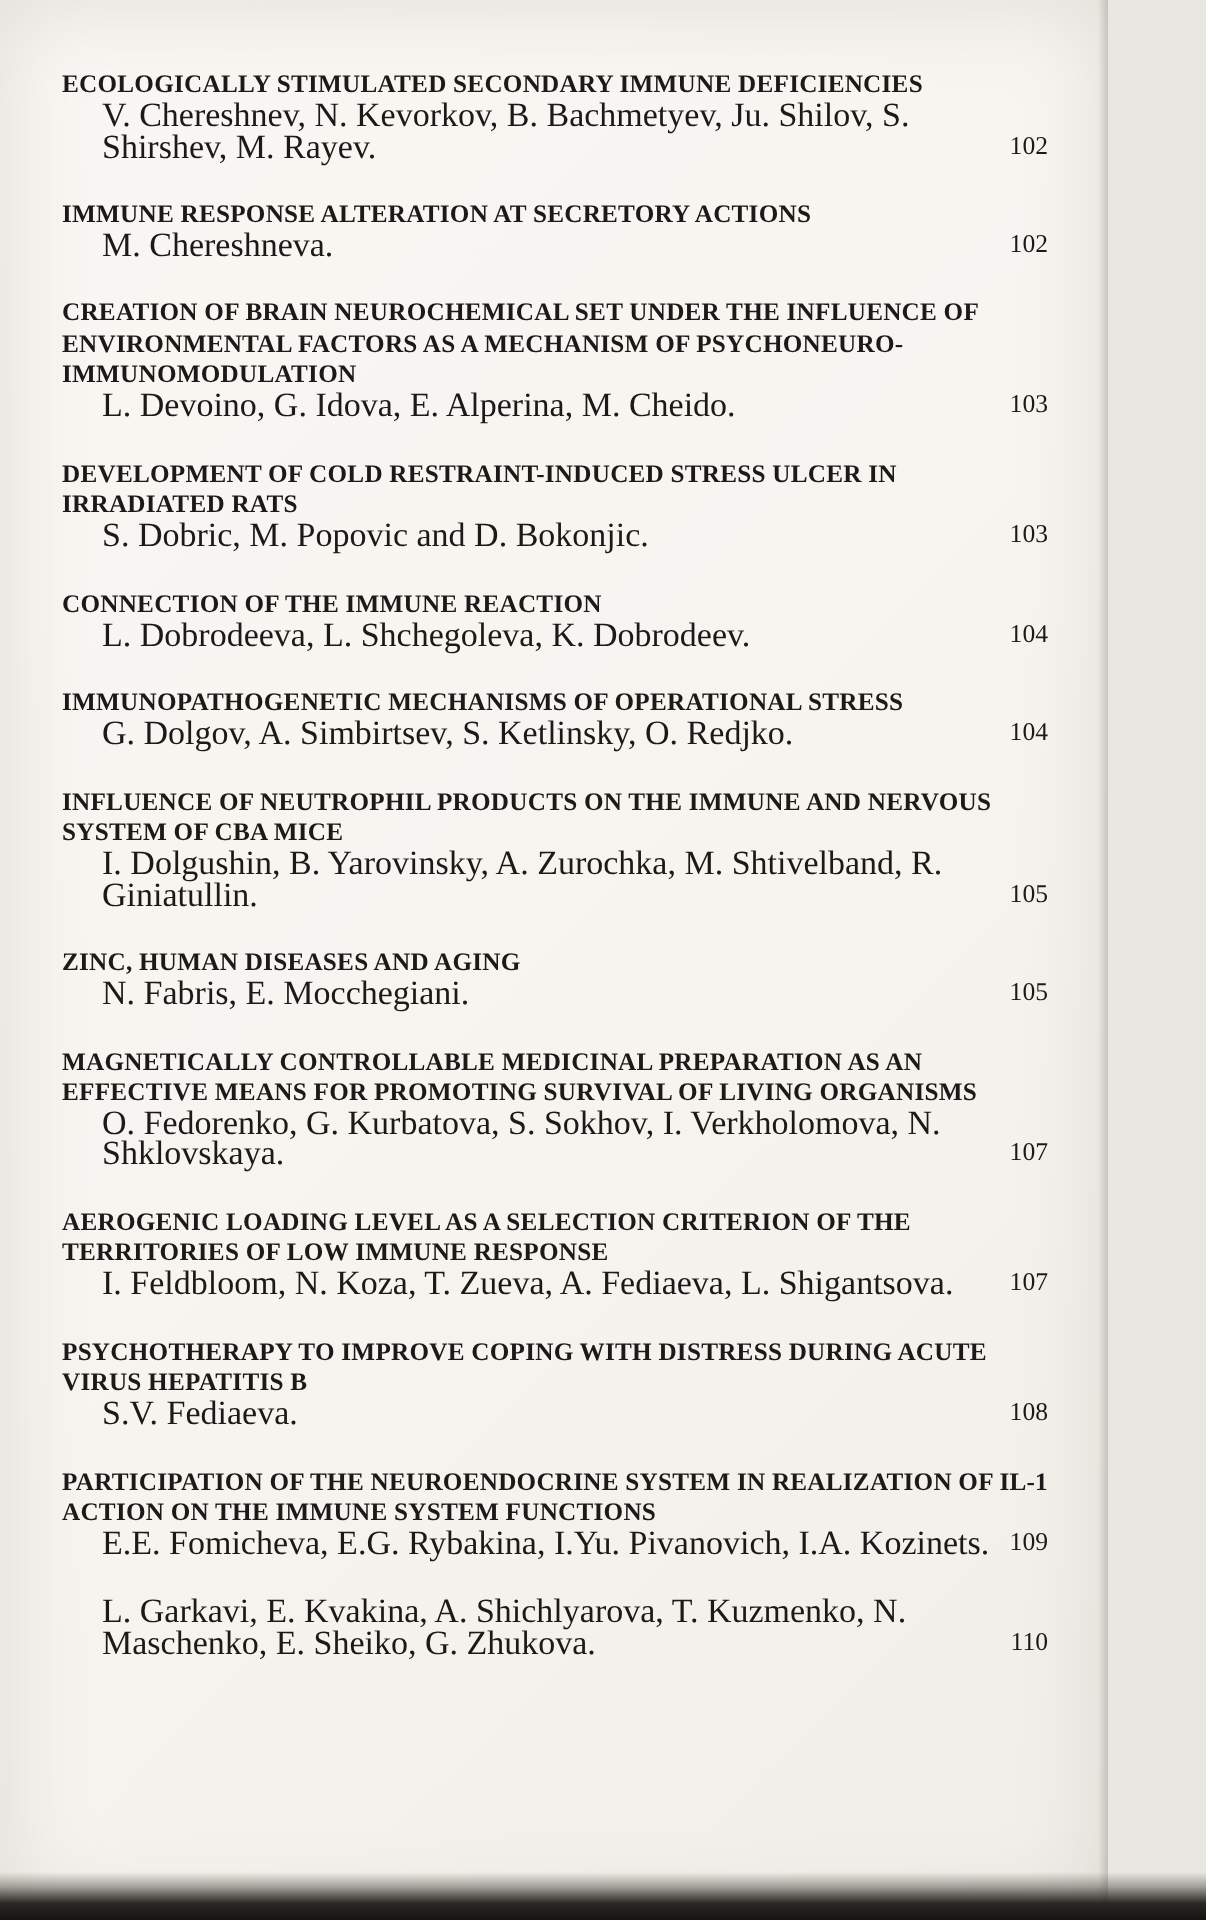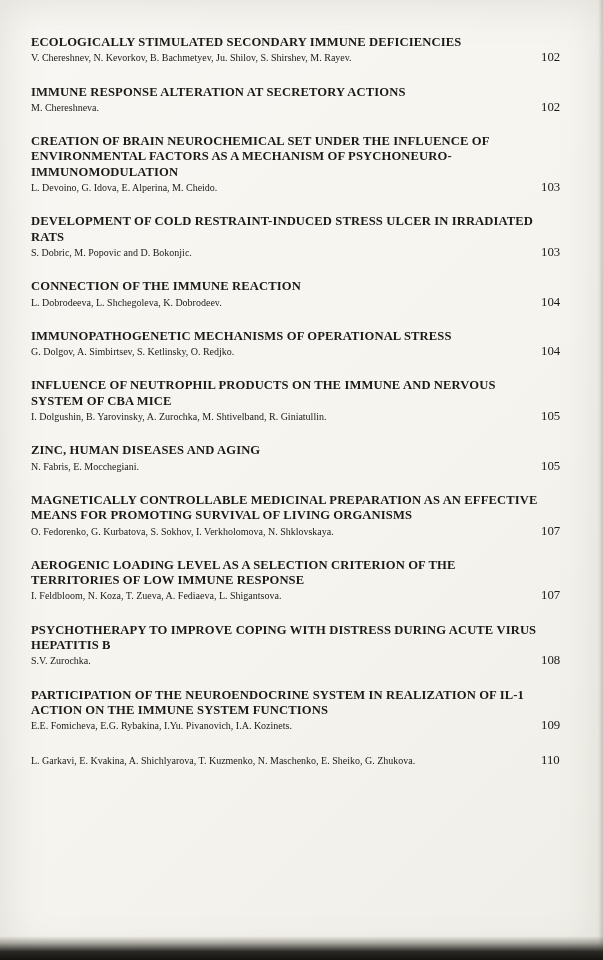--- a/index.html
+++ b/index.html
@@ -7,21 +7,21 @@
     padding: 0;
   }
   body {
     width: 603px;
     height: 960px;
     background: #e9e7e2;
     overflow: hidden;
   }
   .page {
     position: relative;
-    width: 603px;
+    width: 554px;
     height: 960px;
     background: linear-gradient(135deg, #f8f7f3 0%, #f5f4ef 55%, #efeee8 100%);
     box-shadow: inset 0 0 45px rgba(115, 110, 95, 0.18);
     font-family: "Liberation Serif", "DejaVu Serif", serif;
     color: #1b1a18;
     box-sizing: border-box;
   }
   .content {
     padding: 35px 30px 0 31px;
   }
@@ -34,23 +34,24 @@
     line-height: 15.3px;
     letter-spacing: 0.12px;
     max-width: 512px;
   }
   .entry-meta {
     display: flex;
     align-items: flex-end;
   }
   .entry-authors {
     flex: 1 1 auto;
-    font-size: 10px;
+    font-size: 17px;
     line-height: 15.3px;
     max-width: 500px;
+    margin-left: 20px;
   }
   .entry-page {
     flex: 0 0 auto;
     font-size: 12.8px;
     line-height: 15.3px;
     margin-left: 10px;
   }
   .scan-bottom {
     position: absolute;
     left: 0;
@@ -155,21 +156,21 @@
       <div class="entry-title">AEROGENIC LOADING LEVEL AS A SELECTION CRITERION OF THE TERRITORIES OF LOW IMMUNE RESPONSE</div>
       <div class="entry-meta">
         <div class="entry-authors">I. Feldbloom, N. Koza, T. Zueva, A. Fediaeva, L. Shigantsova.</div>
         <div class="entry-page">107</div>
       </div>
     </div>
 
     <div class="entry">
       <div class="entry-title">PSYCHOTHERAPY TO IMPROVE COPING WITH DISTRESS DURING ACUTE VIRUS HEPATITIS B</div>
       <div class="entry-meta">
-        <div class="entry-authors">S.V. Zurochka.</div>
+        <div class="entry-authors">S.V. Fediaeva.</div>
         <div class="entry-page">108</div>
       </div>
     </div>
 
     <div class="entry">
       <div class="entry-title">PARTICIPATION OF THE NEUROENDOCRINE SYSTEM IN REALIZATION OF IL-1 ACTION ON THE IMMUNE SYSTEM FUNCTIONS</div>
       <div class="entry-meta">
         <div class="entry-authors">E.E. Fomicheva, E.G. Rybakina, I.Yu. Pivanovich, I.A. Kozinets.</div>
         <div class="entry-page">109</div>
       </div>

